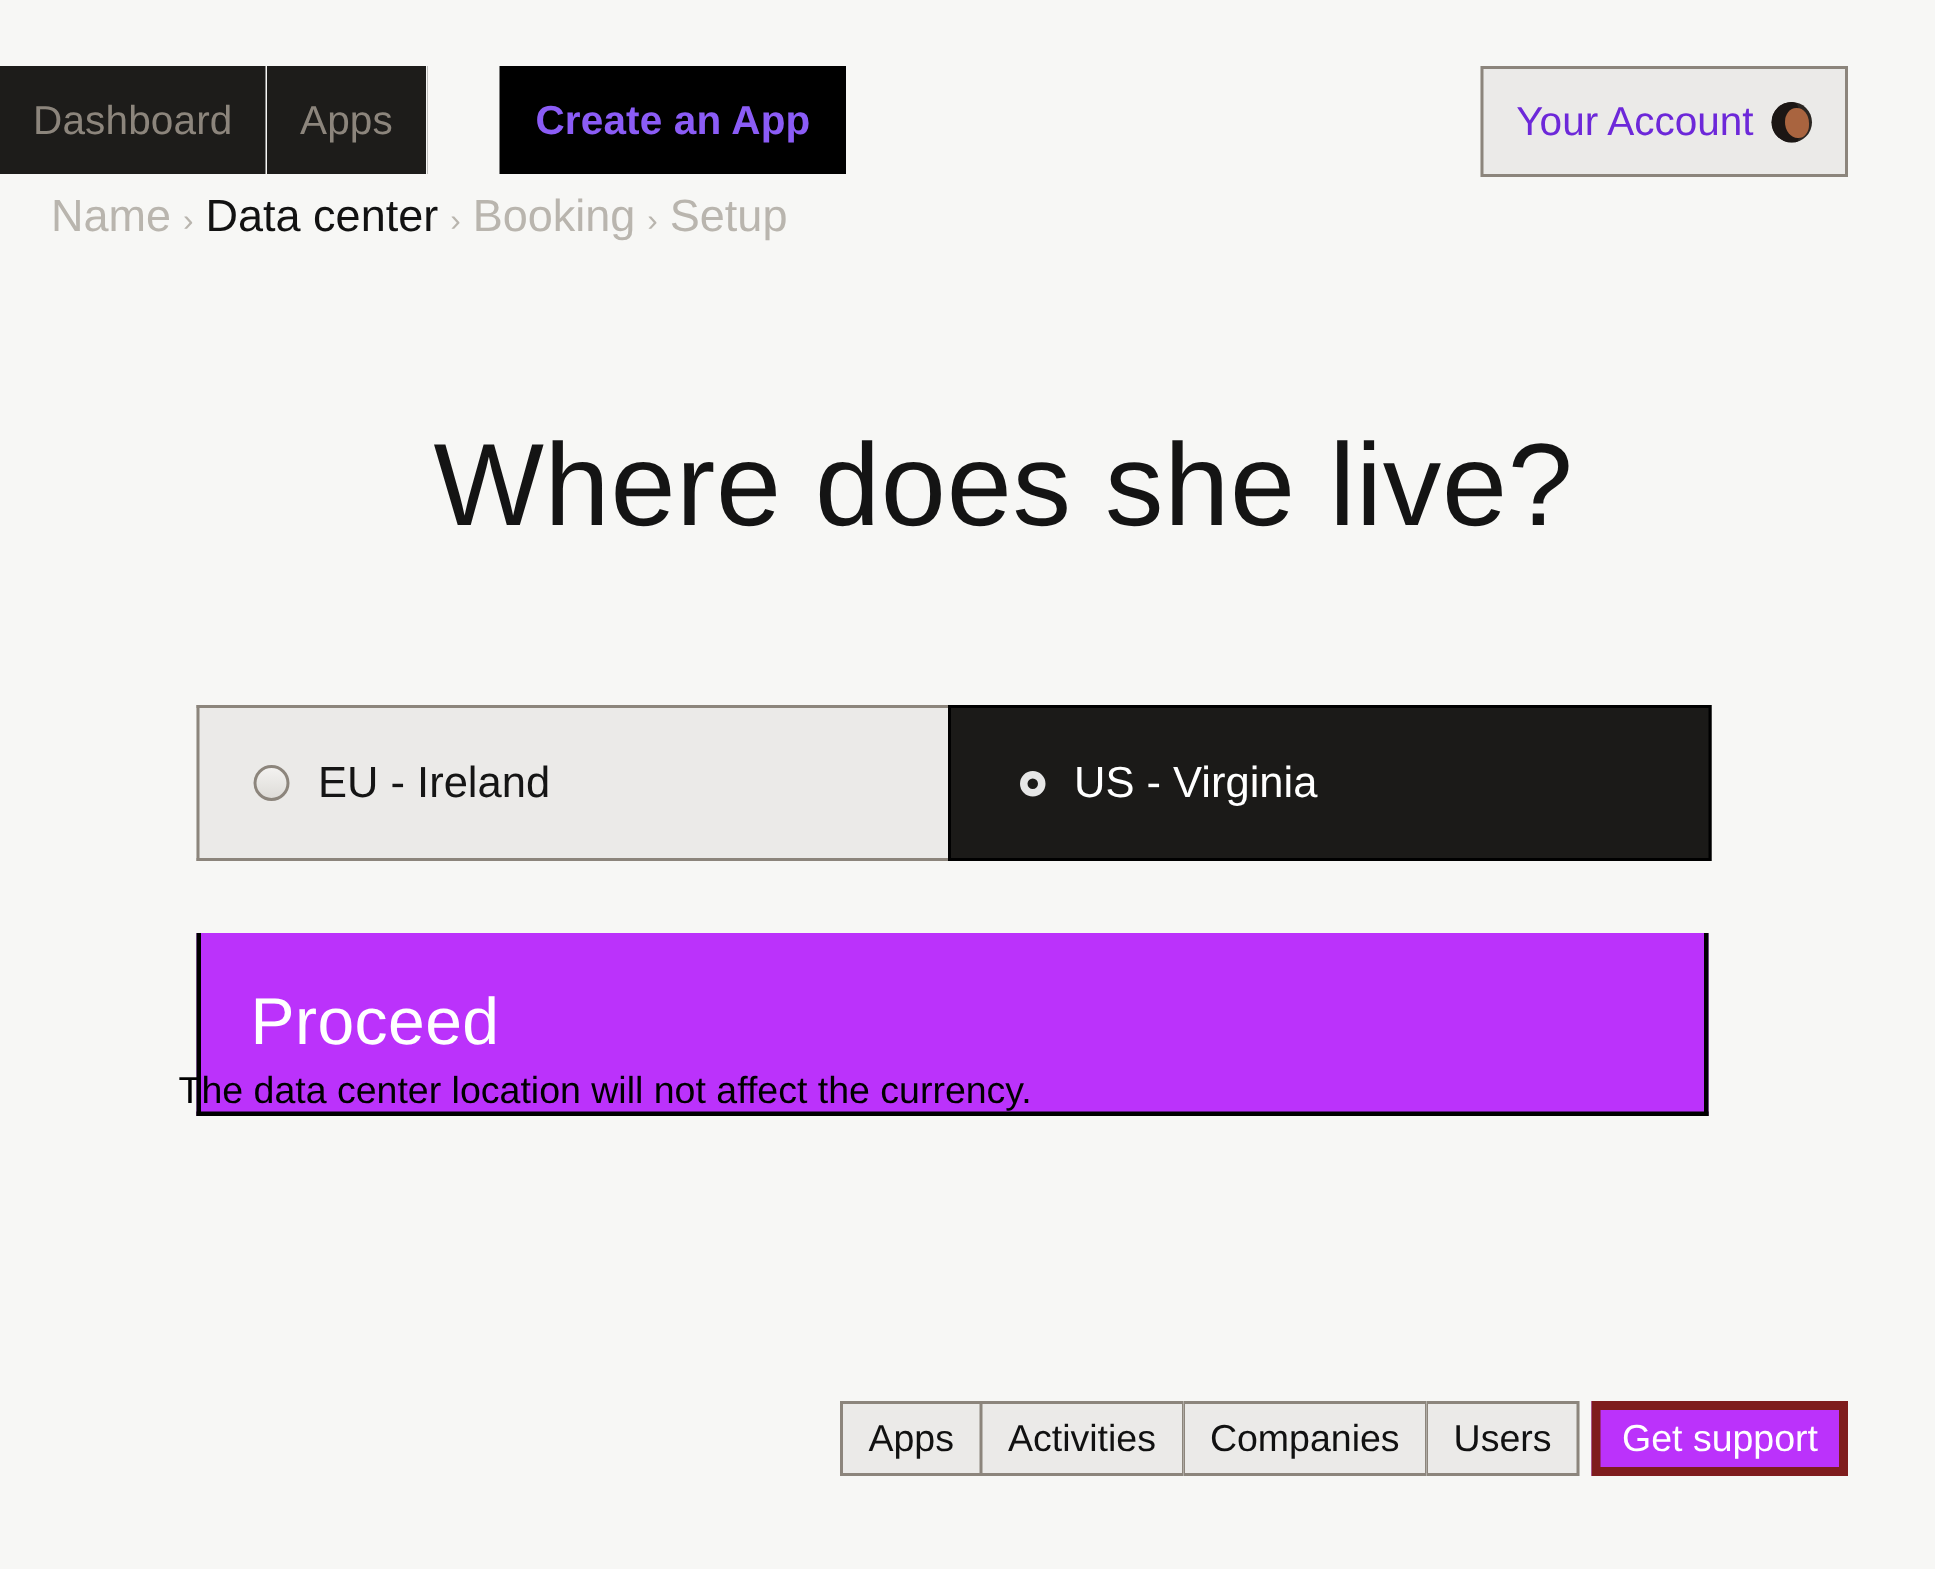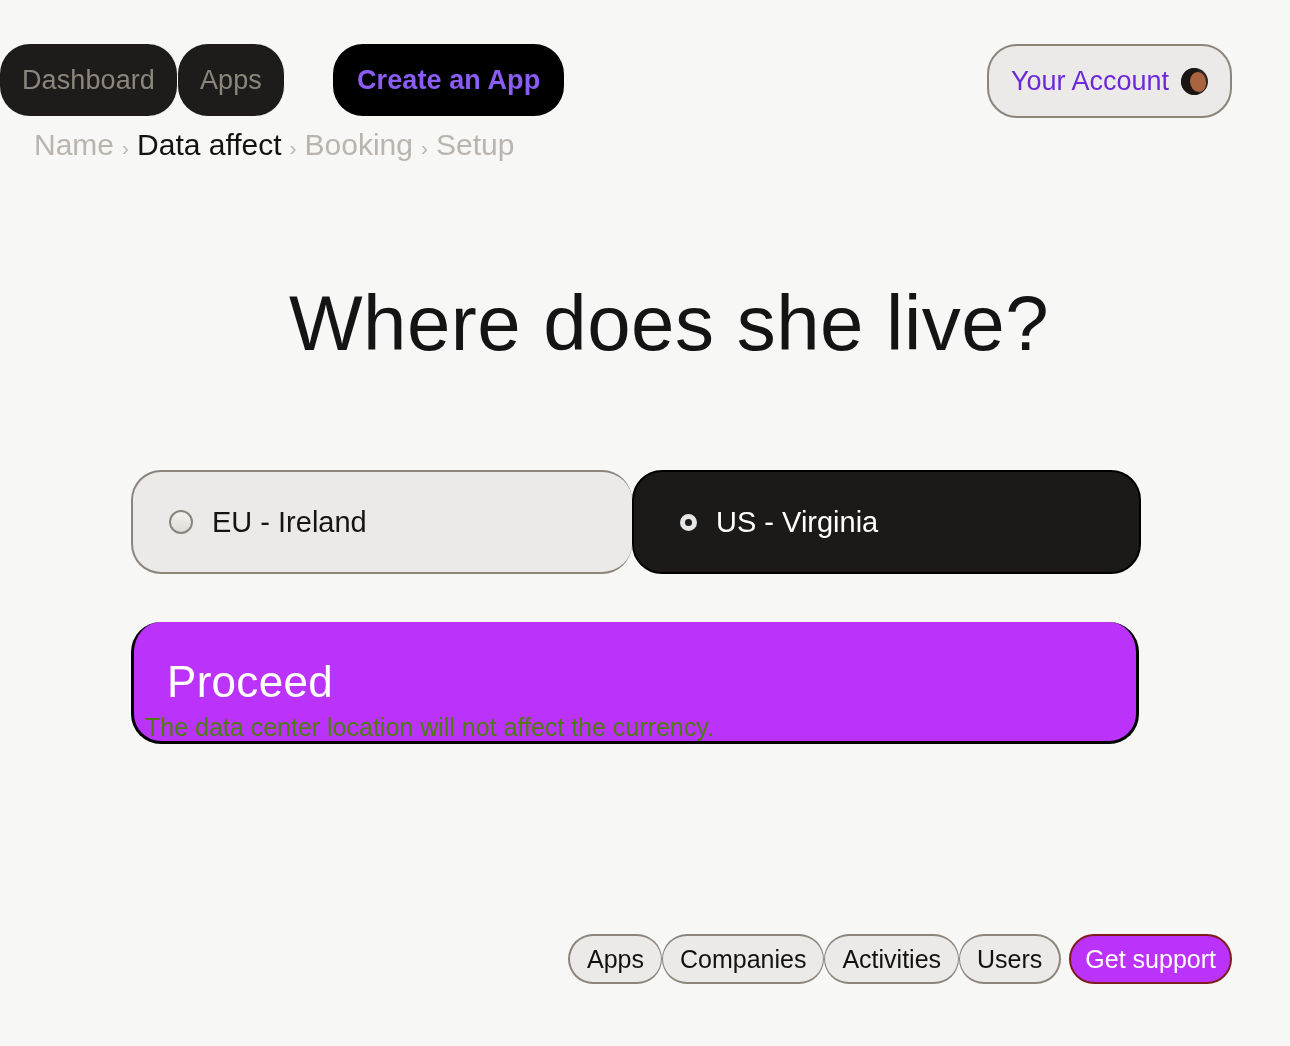--- a/index.html
+++ b/index.html
@@ -1,15 +1,15 @@
 <!DOCTYPE html>
 <html><head>
 <meta charset="utf-8">
 <style>
-  * { box-sizing: border-box; margin: 0; padding: 0; border-radius: 30px; }
+  * { box-sizing: border-box; margin: 0; padding: 0; }
 
   html, body {
     width: 1290px;
     height: 1046px;
     background: #f7f7f5;
     font-family: "Liberation Sans", sans-serif;
     -webkit-font-smoothing: antialiased;
   }
 
   .page {
@@ -214,24 +214,24 @@
     font-size: 44px;
     font-weight: 300;
     padding-left: 33px;
     cursor: pointer;
     letter-spacing: 0.3px;
     margin-top: 48px;
   }
 
   .note {
     position: absolute;
-    left: 145px;
+    left: 119px;
     top: 713px;
     font-size: 25px;
-    color: #4d7c0f;
+    color: #000000;
   }
 
   
   .footer {
     position: absolute;
     right: 58px;
     top: 934px;
     display: flex;
     align-items: stretch;
   }
@@ -257,21 +257,21 @@
   .footer-btn:last-child { border-right-width: 2px; }
 
   .support-btn {
     display: flex;
     align-items: center;
     justify-content: center;
     height: 50px;
     margin-left: 8px;
     padding: 0 14px;
     background: #bb32fb;
-    border: 2px solid #7f1d1d;
+    border: 6px solid #7f1d1d;
     color: #ffffff;
     font-size: 25px;
     cursor: pointer;
     white-space: nowrap;
   }
 </style>
 </head>
 <body>
 
 <div class="page">
@@ -296,21 +296,21 @@
         <span class="hair"></span>
         <span class="face"></span>
       </span>
     </div>
 
   </div>
 
   <div class="breadcrumb">
     <span class="crumb">Name</span>
     <span class="crumb-sep">›</span>
-    <span class="crumb current">Data affect</span>
+    <span class="crumb current">Data center</span>
     <span class="crumb-sep">›</span>
     <span class="crumb">Booking</span>
     <span class="crumb-sep">›</span>
     <span class="crumb">Setup</span>
   </div>
 
   <div class="hero">
     <div class="hero-title">Where does she live?</div>
   </div>
 
@@ -338,24 +338,24 @@
 
   <div class="note">The data center location will not affect the currency.</div>
 
   <div class="footer">
 
     <div class="footer-group">
       <div class="footer-btn">
         <span>Apps</span>
       </div>
       <div class="footer-btn">
+        <span>Activities</span>
+      </div>
+      <div class="footer-btn">
         <span>Companies</span>
-      </div>
-      <div class="footer-btn">
-        <span>Activities</span>
       </div>
       <div class="footer-btn">
         <span>Users</span>
       </div>
     </div>
 
     <div class="support-btn">
       <span>Get support</span>
     </div>
 

